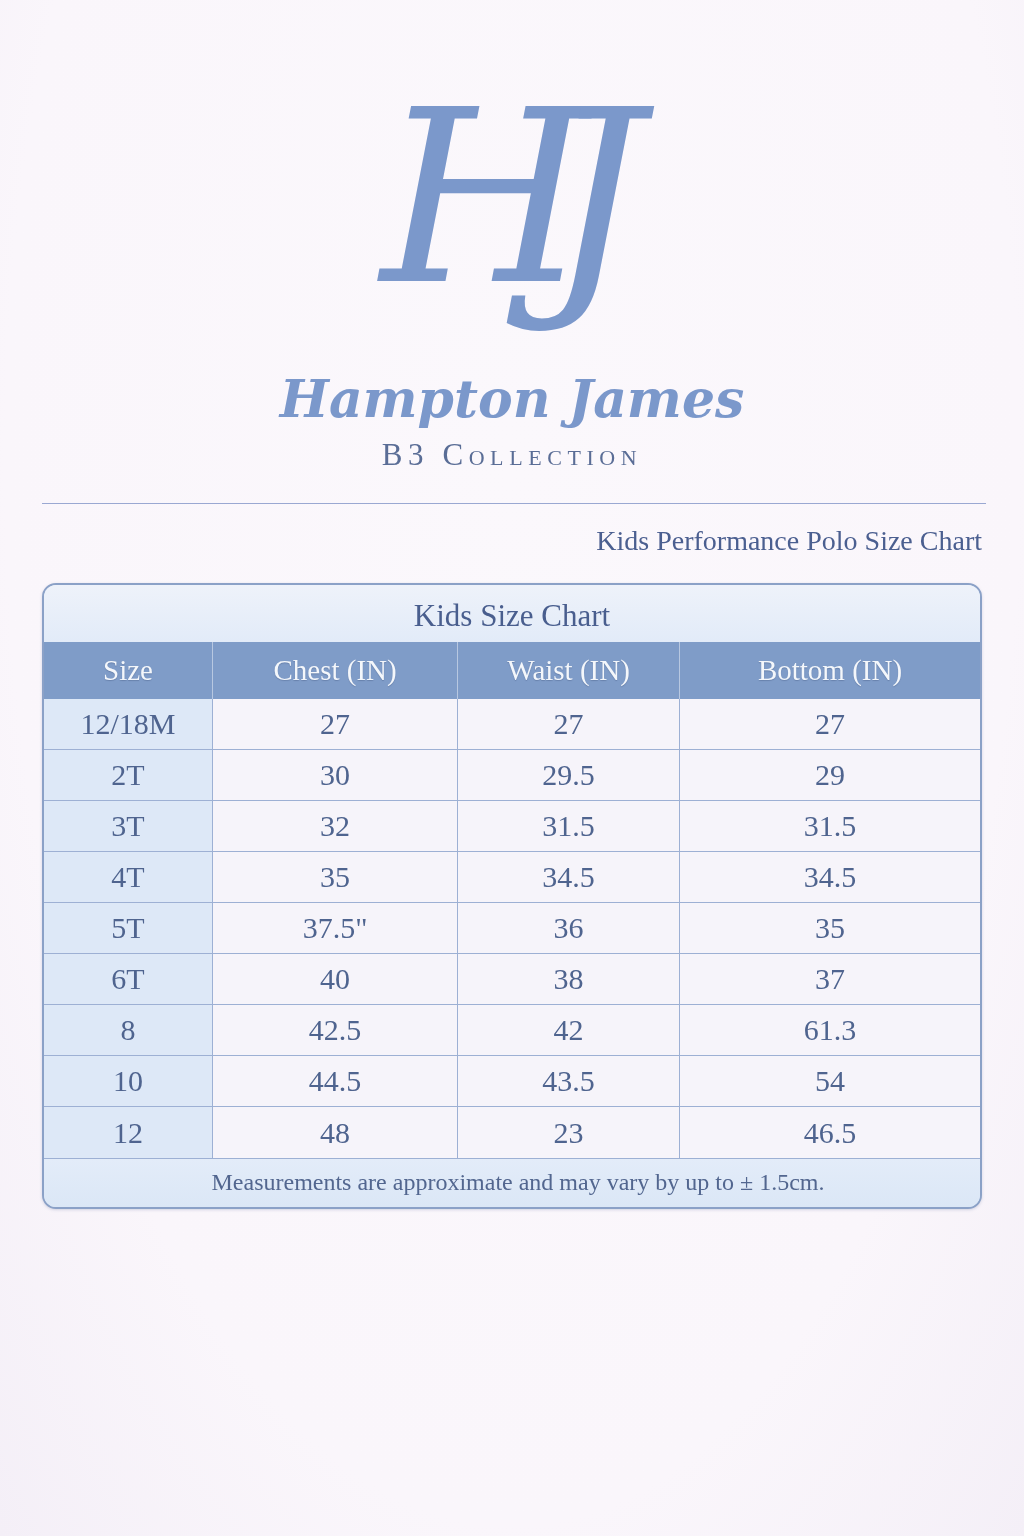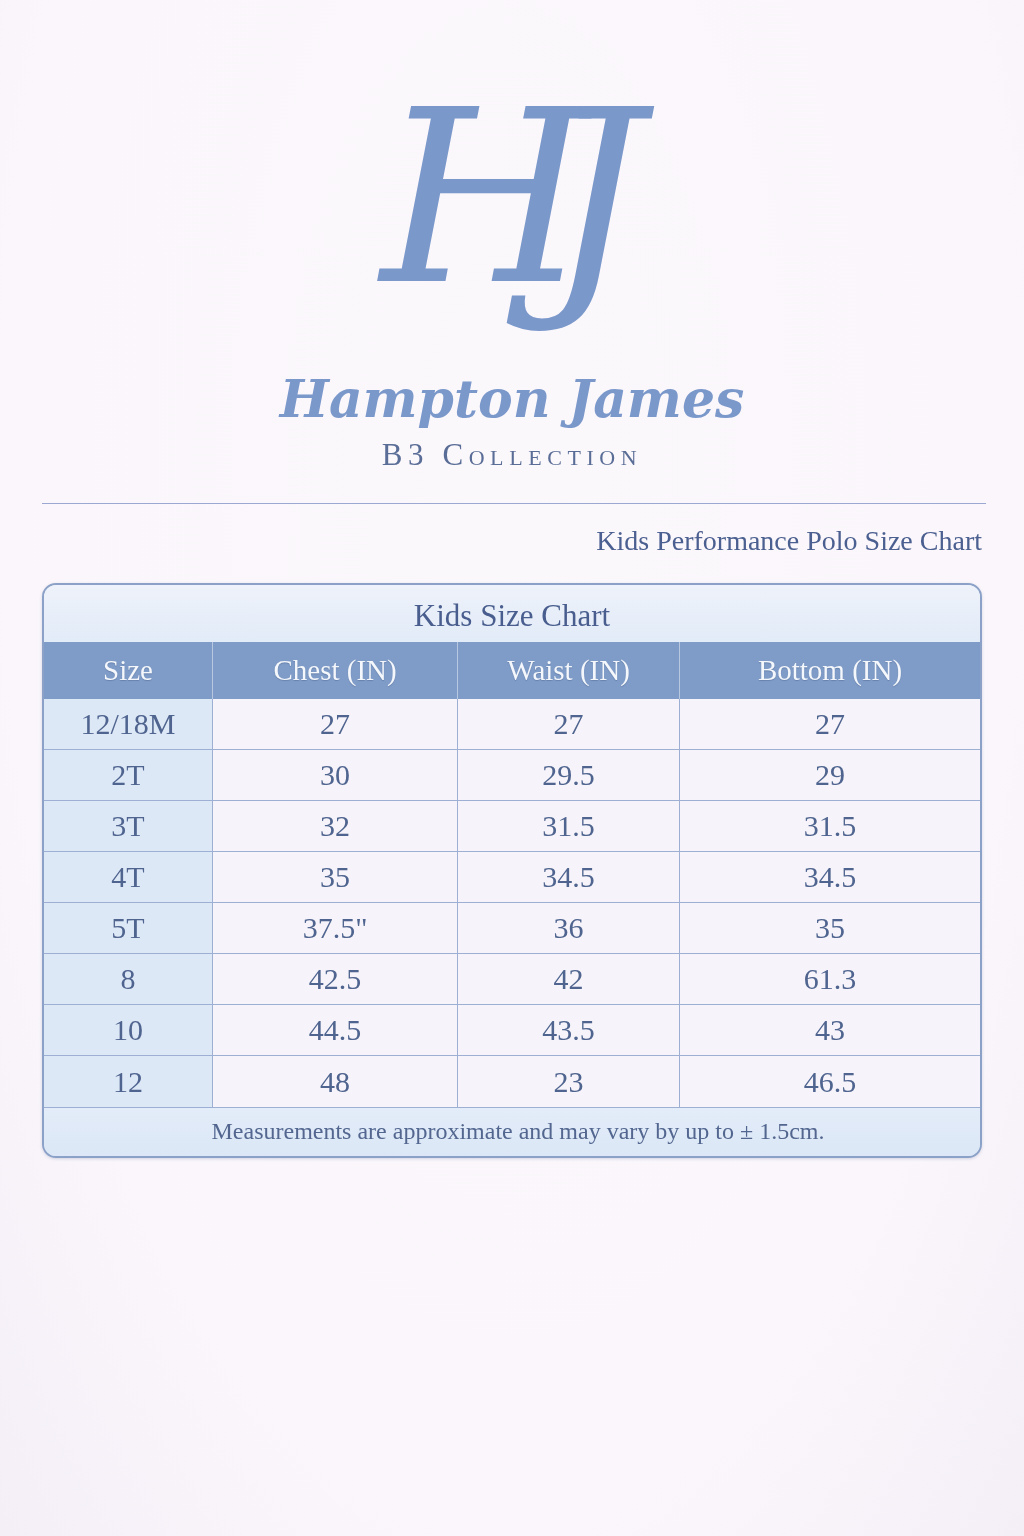--- a/index.html
+++ b/index.html
@@ -166,30 +166,36 @@
             <td>34.5</td>
             <td>34.5</td>
           </tr>
           <tr>
             <th>5T</th>
             <td>37.5"</td>
             <td>36</td>
             <td>35</td>
           </tr>
           <tr>
+            <th>6T</th>
+            <td>40</td>
+            <td>38</td>
+            <td>37</td>
+          </tr>
+          <tr>
             <th>8</th>
             <td>42.5</td>
             <td>42</td>
             <td>61.3</td>
           </tr>
           <tr>
             <th>10</th>
             <td>44.5</td>
             <td>43.5</td>
-            <td>43</td>
+            <td>54</td>
           </tr>
           <tr>
             <th>12</th>
             <td>48</td>
             <td>23</td>
             <td>46.5</td>
           </tr>
         </tbody>
     </table>
 

